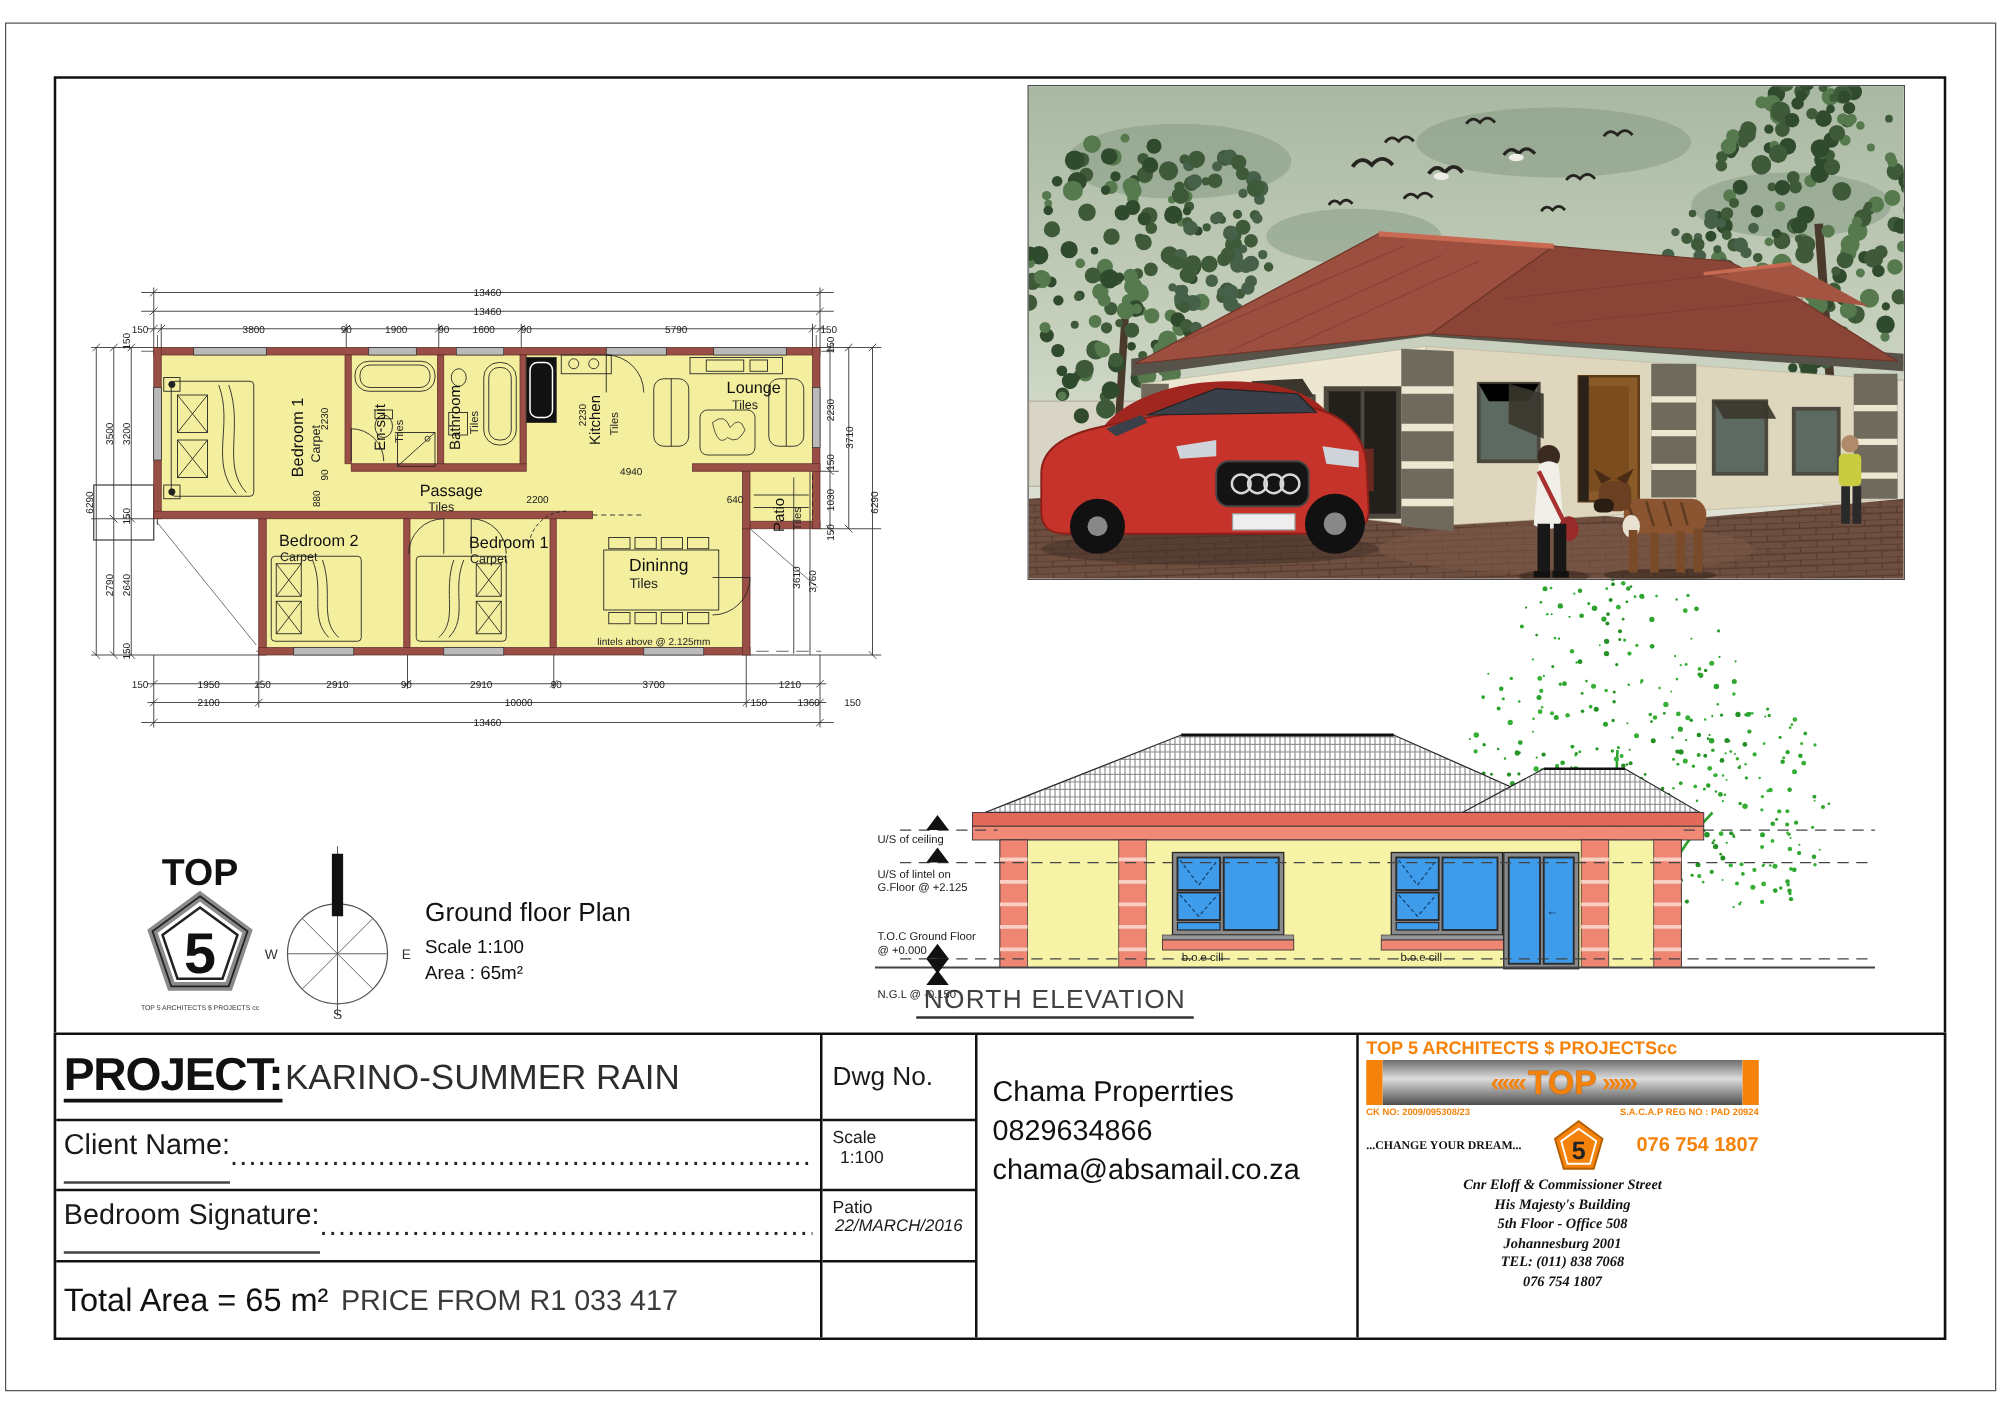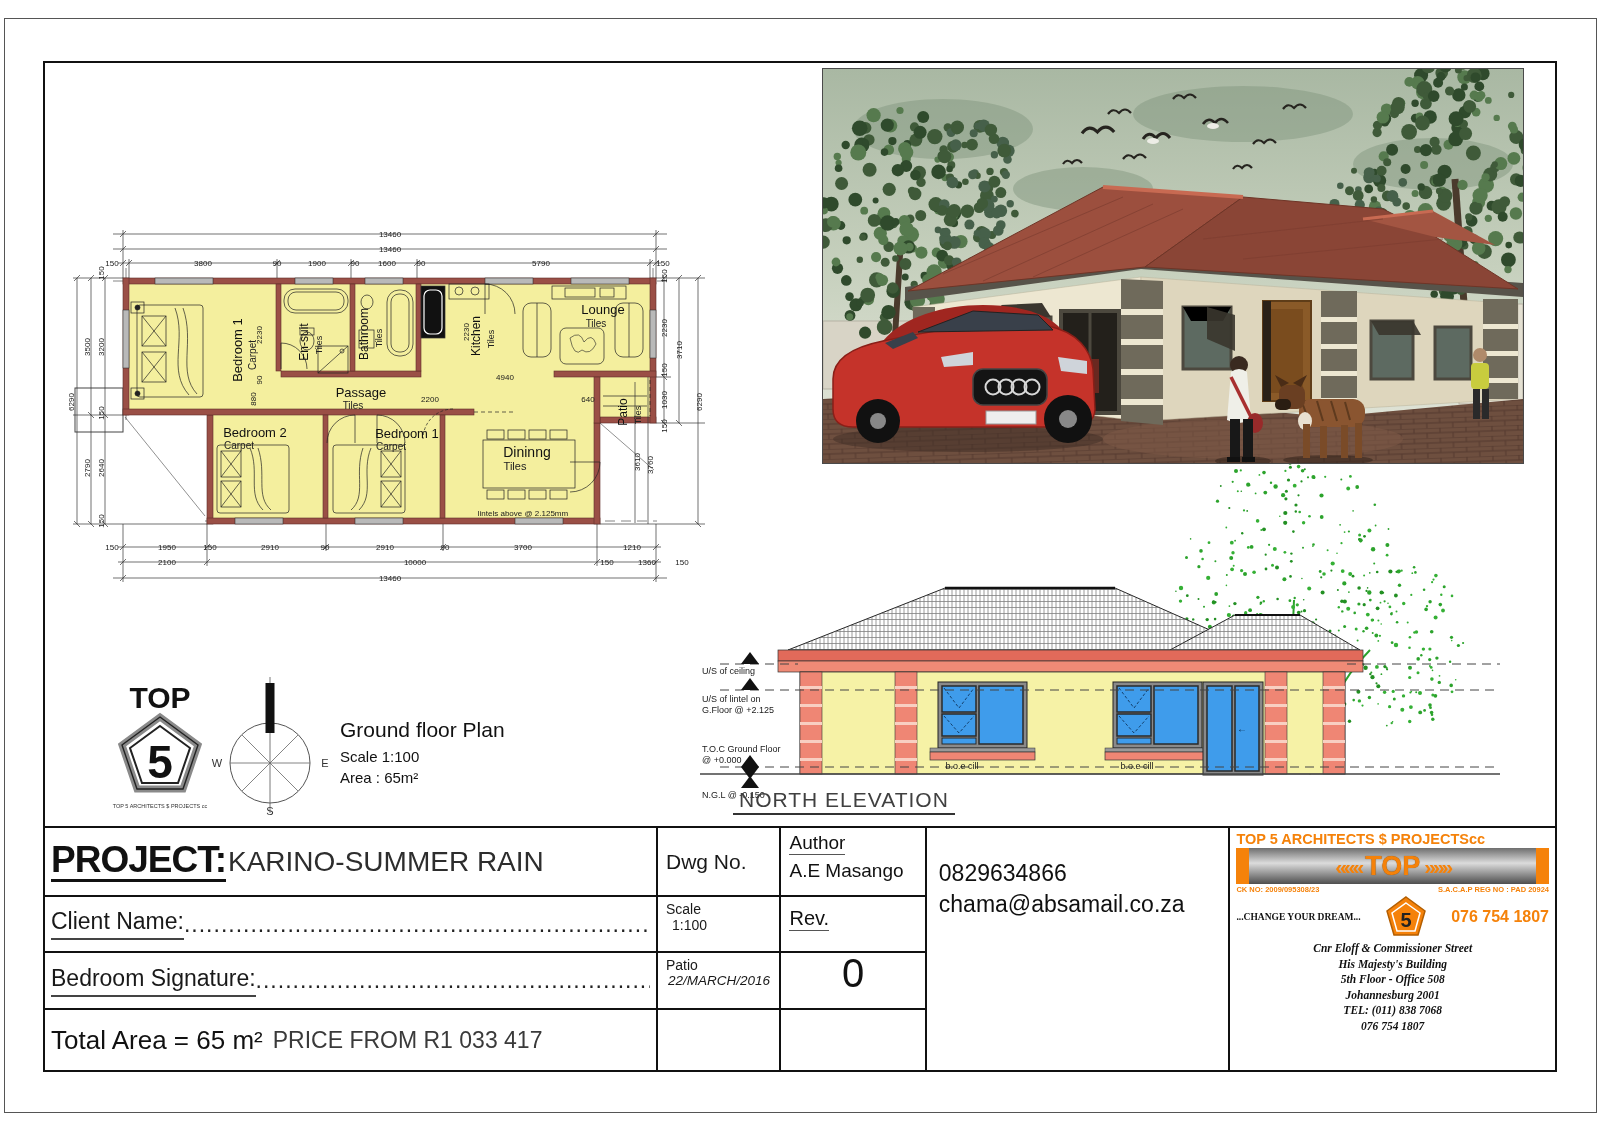--- a/index.html
+++ b/index.html
@@ -24,21 +24,21 @@
   .tb-col{box-sizing:border-box;border-right:2px solid #111;display:flex;flex-direction:column;}
   .tb-col:last-child{border-right:none;border-radius:21px;}
   .tb-row{box-sizing:border-box;border-bottom:2px solid #111;overflow:hidden;}
   .tb-row:last-child{border-bottom:none;}
   .r1{height:69px;} .r2{height:56px;} .r3{height:57px;} .r4{flex:1;}
 
   .proj-row{display:flex;align-items:center;padding:2px 6px;}
   .proj-label{font-size:37px;font-weight:800;letter-spacing:-1px;border-bottom:3px solid #111;line-height:1.05;}
   .proj-name{font-size:28px;color:#2d2d2d;margin-left:2px;white-space:nowrap;}
   .client-row{display:flex;align-items:center;padding:0 6px;font-size:23px;color:#191919;white-space:nowrap;}
-  .client-label{border-bottom:2px solid #444;padding-bottom:3px;}
+  .client-label{border-bottom:2px solid #444;padding-bottom:16px;}
   .dots{overflow:hidden;flex:1;color:#222;letter-spacing:1px;}
   .area-row{display:flex;align-items:center;padding:0 6px;white-space:nowrap;}
   .area-text{font-size:26px;}
   .price-text{font-size:23px;color:#3a3a3a;margin-left:10px;}
 
   .cell-pad{padding:4px 8px;}
   .lbl21{font-size:21px;color:#191919;}
   .lbl14{font-size:14px;color:#191919;}
   .val14{font-size:14px;color:#191919;margin-left:6px;}
   .underline-span{border-bottom:1.5px solid #555;padding-bottom:1px;}
@@ -1515,35 +1515,23 @@
       <div class="tb-row r2 cell-pad">
         <div class="lbl14">Scale</div>
         <div class="val14">1:100</div>
       </div>
       <div class="tb-row r3 cell-pad">
         <div class="lbl14">Patio</div>
         <div class="val14" style="margin-left:2px;font-size:13.5px;white-space:nowrap;font-style:italic;">22/MARCH/2016</div>
       </div>
       <div class="tb-row r4"></div>
     </div>
-    <div class="tb-col" style="width:146px;">
-      <div class="tb-row r1 cell-pad">
-        <div style="font-size:19px;"><span class="underline-span">Author</span></div>
-        <div style="font-size:19px;margin-top:6px;white-space:nowrap;">A.E Masango</div>
-      </div>
-      <div class="tb-row r2 cell-pad">
-        <div style="font-size:20px;margin-top:6px;"><span class="underline-span">Rev.</span></div>
-      </div>
-      <div class="tb-row r3">
-        <div class="rev-zero">0</div>
-      </div>
-      <div class="tb-row r4"></div>
-    </div>
     <div class="tb-col" style="width:305px;">
       <div class="chama">
+        <div>Chama Properrties</div>
         <div>0829634866</div>
         <div>chama@absamail.co.za</div>
       </div>
     </div>
     <div class="tb-col arch" style="width:326px;">
       <div class="arch-header">TOP 5 ARCHITECTS $ PROJECTScc</div>
       <div class="banner">
         <span class="chev">«««</span>
         <span class="toptxt">TOP</span>
         <span class="chev">»»»</span>

